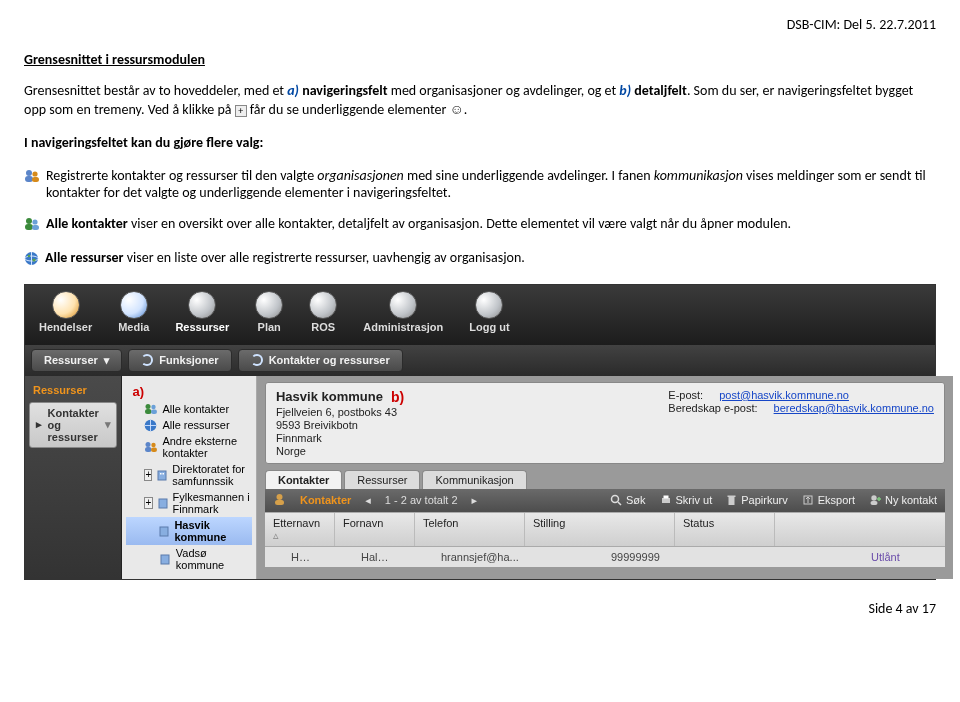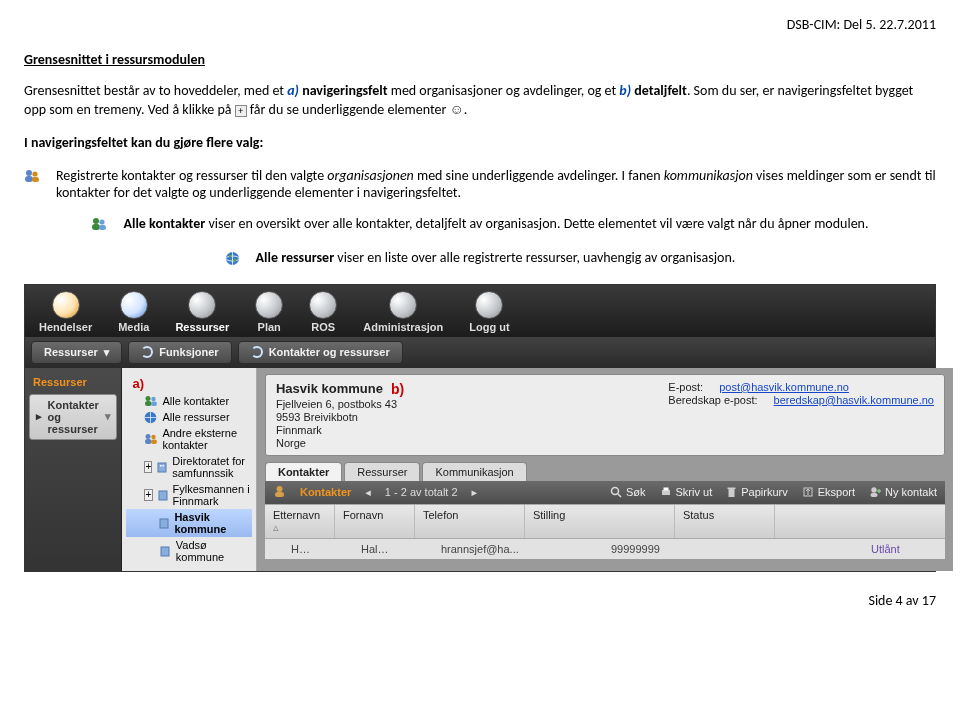--- a/index.html
+++ b/index.html
@@ -17,32 +17,32 @@
   p { margin: 0 0 14px 0; line-height: 1.35; }
   .blue-bold { color: #0047a2; font-weight: bold; font-style: italic; }
   .bold-ital { font-weight: bold; }
   .italic { font-style: italic; }
   .plus-icon {
     display: inline-block; width: 12px; height: 12px;
     border: 1px solid #888; text-align: center; line-height: 10px;
     font-size: 10px; background: #efefef; vertical-align: middle;
     font-style: normal;
   }
-  .bullet-row { display: flex; align-items: flex-start; gap: 16px; margin-bottom: 14px; justify-content: center; }
+  .bullet-row { display: flex; align-items: flex-start; gap: 6px; margin-bottom: 14px; }
   .bullet-icon { flex: 0 0 auto; margin-top: 2px; }
 
   
   .app {
     width: 100%; font-family: Arial, sans-serif; font-size: 11px;
     border: 1px solid #333; background: #e8e8e8; margin-top: 6px;
   }
   .topbar {
     display: flex; align-items: flex-end; gap: 26px;
     background: linear-gradient(#3a3a3a, #1c1c1c);
-    padding: 6px 14px 4px 14px; color: #ddd; font-weight: bold;
+    padding: 6px 14px 12px 14px; color: #ddd; font-weight: bold;
   }
   .topbar .mitem { display: flex; flex-direction: column; align-items: center; gap: 2px; cursor: pointer; }
   .mitem .micon {
     width: 28px; height: 28px; border-radius: 50%;
     background: radial-gradient(circle at 30% 30%, #fff, #bfc3c8 60%, #888);
     border: 1px solid #555;
   }
   .mitem.accent .micon { background: radial-gradient(circle at 30% 30%, #fff, #d2e4ff 55%, #4a80cc); }
   .mitem.warn .micon { background: radial-gradient(circle at 30% 30%, #fff, #ffe3b0 55%, #d68a1a); }
   .mitem.active { color: #fff; }

